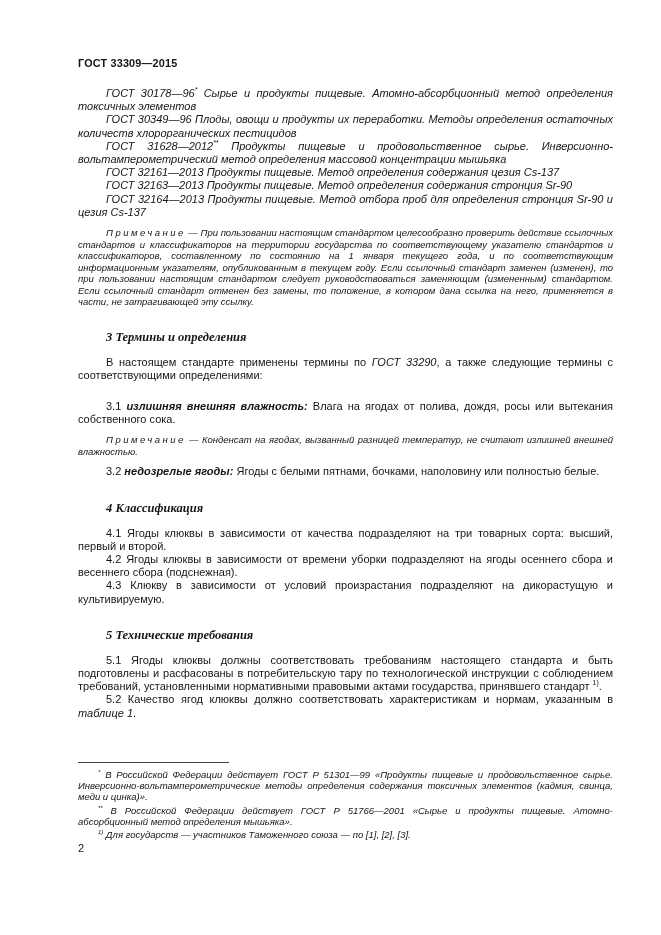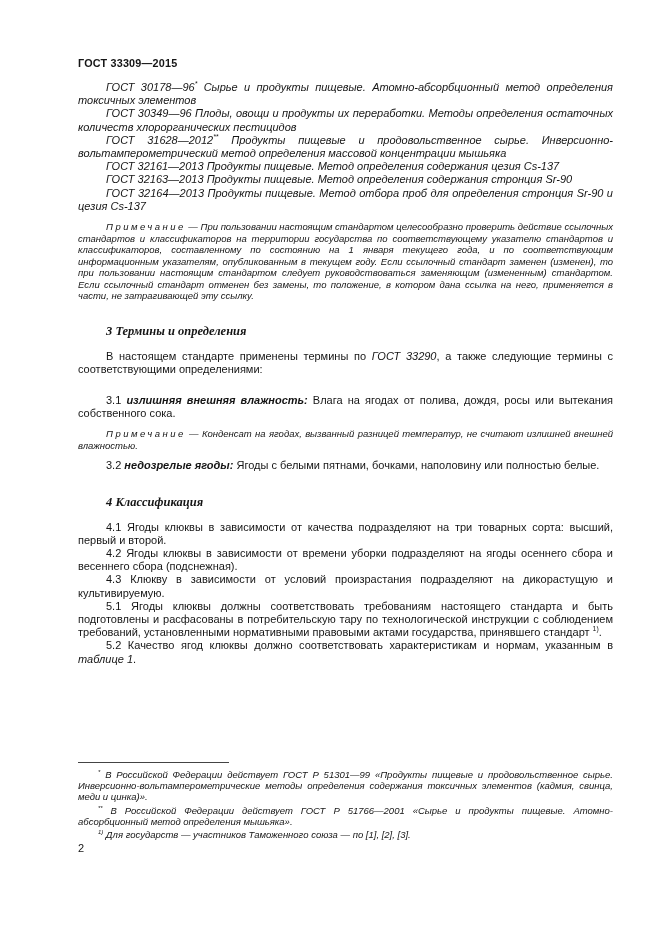--- a/index.html
+++ b/index.html
@@ -16,21 +16,21 @@
   .content {
     position: absolute;
     left: 78px;
     top: 57px;
     width: 535px;
   }
   .doc-header {
     font-size: 10.8px;
     font-weight: bold;
     letter-spacing: 0.2px;
-    margin-bottom: 12px;
+    margin-bottom: 18px;
   }
   p { margin: 0; }
   .body {
     font-size: 11px;
     line-height: 13.2px;
     text-align: justify;
     text-indent: 28px;
   }
   .ital { font-style: italic; }
   .refs .body { font-style: italic; }
@@ -109,20 +109,21 @@
     <p class="note mt8"><span class="note-label">Примечание</span><span> — Конденсат на ягодах, вызванный разницей температур, не считают излишней внешней влажностью.</span></p>
 
     <p class="body mt8"><span>3.2 </span><span class="term">недозрелые ягоды:</span><span> Ягоды с белыми пятнами, бочками, наполовину или полностью белые.</span></p>
 
     <h3 class="sec-h">4 Классификация</h3>
 
     <p class="body">4.1 Ягоды клюквы в зависимости от качества подразделяют на три товарных сорта: высший, первый и второй.</p>
     <p class="body">4.2 Ягоды клюквы в зависимости от времени уборки подразделяют на ягоды осеннего сбора и весеннего сбора (подснежная).</p>
     <p class="body">4.3 Клюкву в зависимости от условий произрастания подразделяют на дикорастущую и культивируемую.</p>
 
+    <h3 class="sec-h">5 Технические требования</h3>
 
     <p class="body"><span>5.1 Ягоды клюквы должны соответствовать требованиям настоящего стандарта и быть подготовлены и расфасованы в потребительскую тару по технологической инструкции с соблюдением требований, установленными нормативными правовыми актами государства, принявшего стандарт </span><sup>1)</sup><span>.</span></p>
 
     <p class="body"><span>5.2 Качество ягод клюквы должно соответствовать характеристикам и нормам, указанным в </span><span class="ital">таблице 1</span><span>.</span></p>
 
   </div>
 
   <div class="footer">
     <div class="fn-rule"></div>
     <p class="fn"><sup>*</sup><span> В Российской Федерации действует ГОСТ Р 51301—99 «Продукты пищевые и продовольственное сырье. Инверсионно-вольтамперометрические методы определения содержания токсичных элементов (кадмия, свинца, меди и цинка)».</span></p>

